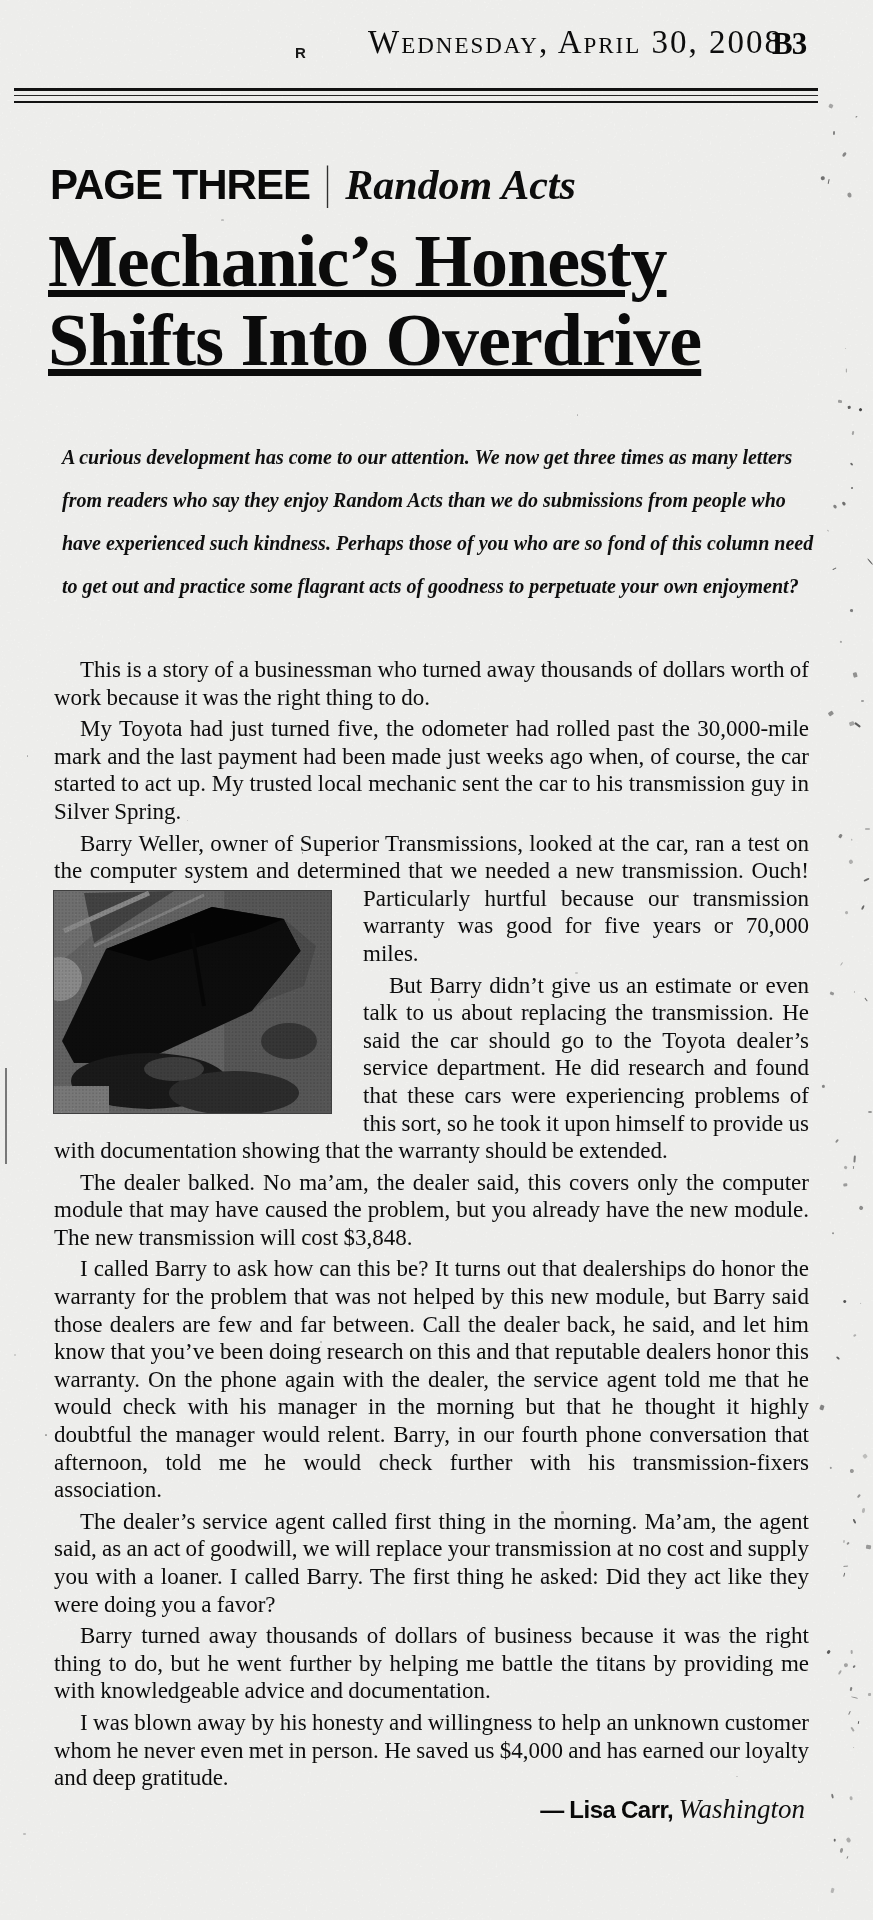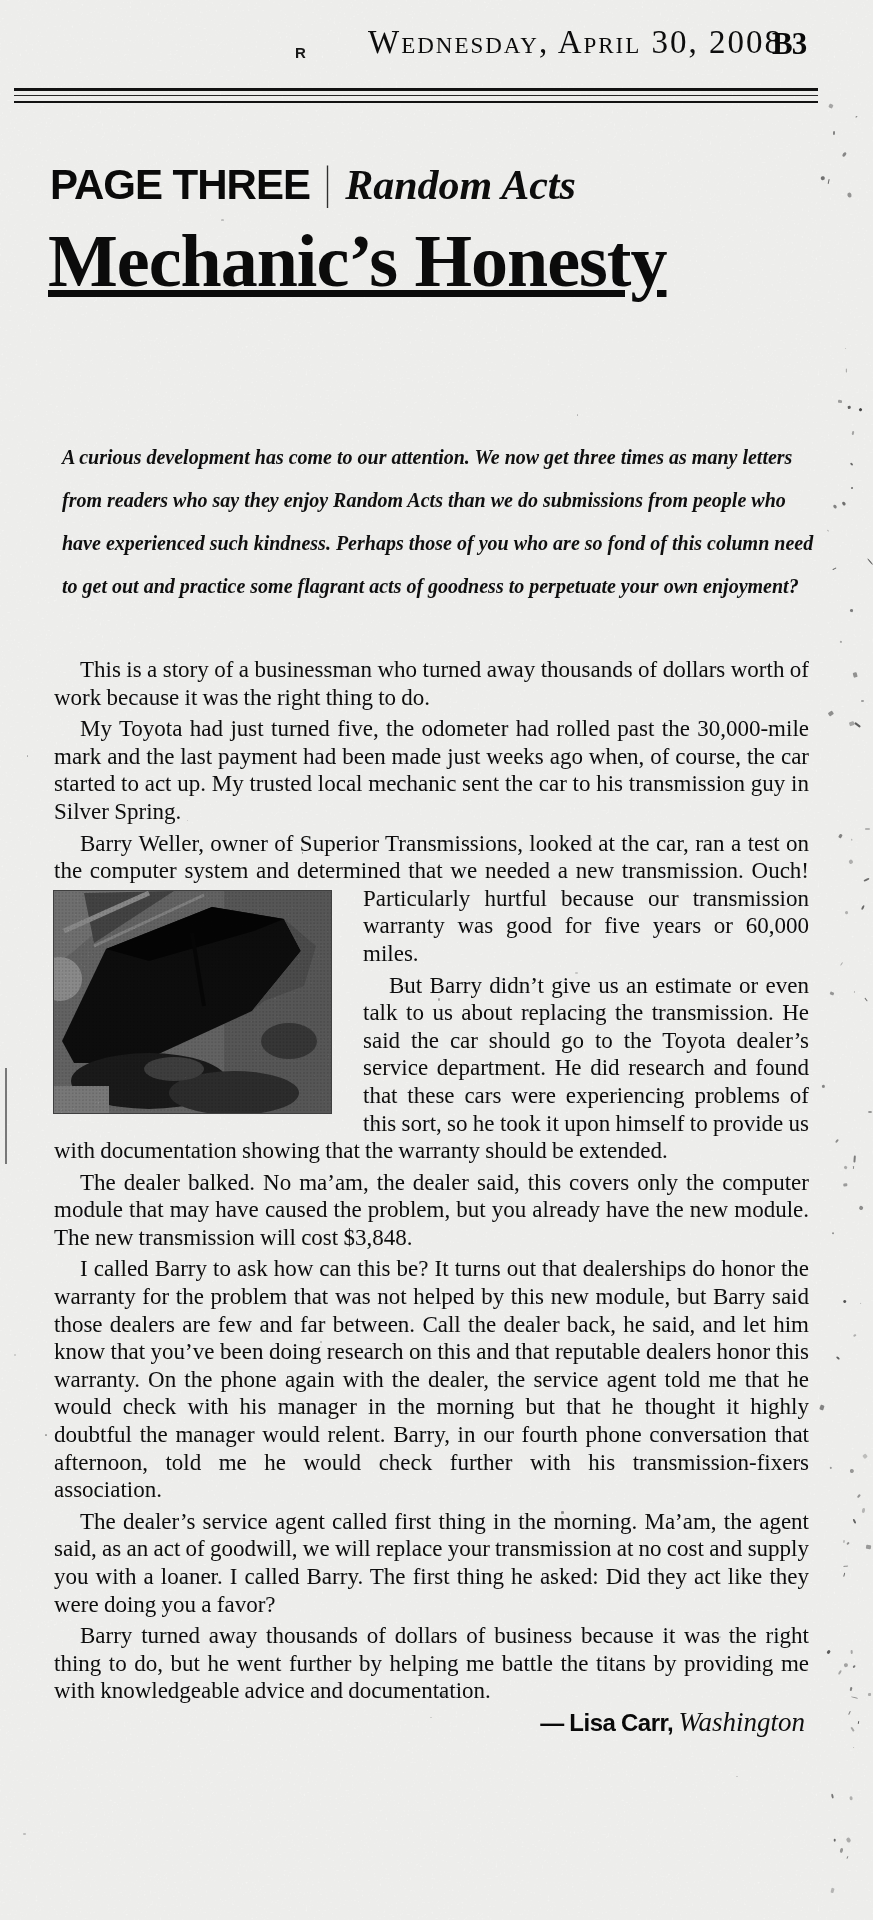--- a/index.html
+++ b/index.html
@@ -104,20 +104,21 @@
   </div>
 
   <div class="kicker">
     <span class="kicker-section">PAGE THREE</span>
     <span class="kicker-divider">|</span>
     <span class="kicker-column">Random Acts</span>
   </div>
 
   <h1 class="headline">
     <span>Mechanic’s Honesty</span>
+    <span>Shifts Into Overdrive</span>
   </h1>
 
   <p class="intro">A curious development has come to our attention. We now get three times as many letters from readers who say they enjoy Random Acts than we do submissions from people who have experienced such kindness. Perhaps those of you who are so fond of this column need to get out and practice some flagrant acts of goodness to perpetuate your own enjoyment?</p>
 
   <div class="article">
     <p>This is a story of a businessman who turned away thousands of dollars worth of work because it was the right thing to do.</p>
     <p>My Toyota had just turned five, the odometer had rolled past the 30,000-mile mark and the last payment had been made just weeks ago when, of course, the car started to act up. My trusted local mechanic sent the car to his transmission guy in Silver Spring.</p>
 
     <p>
       <span>Barry Weller, owner of Superior Transmissions, looked at the car, ran a test on the computer system and determined that we needed a</span>
@@ -145,28 +146,29 @@
           <path d="M230,28 L262,55 L250,95 L210,110 L198,120 L247,60 Z" fill="#7c7c7c"></path>
           <ellipse cx="95" cy="190" rx="78" ry="28" fill="#2c2c2c"></ellipse>
           <ellipse cx="180" cy="202" rx="65" ry="22" fill="#4a4a4a"></ellipse>
           <ellipse cx="120" cy="178" rx="30" ry="12" fill="#666"></ellipse>
           <rect x="0" y="195" width="55" height="27" fill="#c7c7c7"></rect>
           <ellipse cx="235" cy="150" rx="28" ry="18" fill="#5a5a5a"></ellipse>
           <rect x="0" y="0" width="277" height="222" fill="url(#halftone)" opacity="0.16"></rect>
           <rect x="0" y="0" width="277" height="222" filter="url(#pgrain)" opacity="0.35"></rect>
         </svg>
       </span>
-      <span>new transmission. Ouch! Particularly hurtful because our transmission warranty was good for five years or 60,000 miles.</span>
+      <span>new transmission. Ouch! Particularly hurtful because our transmission warranty was good for five years or 70,000 miles.</span>
     </p>
 
     <p>But Barry didn’t give us an estimate or even talk to us about replacing the transmission. He said the car should go to the Toyota dealer’s service department. He did research and found that these cars were experiencing problems of this sort, so he took it upon himself to provide us with documentation showing that the warranty should be extended.</p>
     <p>The dealer balked. No ma’am, the dealer said, this covers only the computer module that may have caused the problem, but you already have the new module. The new transmission will cost $3,848.</p>
     <p>I called Barry to ask how can this be? It turns out that dealerships do honor the warranty for the problem that was not helped by this new module, but Barry said those dealers are few and far between. Call the dealer back, he said, and let him know that you’ve been doing research on this and that reputable dealers honor this warranty. On the phone again with the dealer, the service agent told me that he would check with his manager in the morning but that he thought it highly doubtful the manager would relent. Barry, in our fourth phone conversation that afternoon, told me he would check further with his transmission-fixers association.</p>
     <p>The dealer’s service agent called first thing in the morning. Ma’am, the agent said, as an act of goodwill, we will replace your transmission at no cost and supply you with a loaner. I called Barry. The first thing he asked: Did they act like they were doing you a favor?</p>
     <p>Barry turned away thousands of dollars of business because it was the right thing to do, but he went further by helping me battle the titans by providing me with knowledgeable advice and documentation.</p>
+    <p>I was blown away by his honesty and willingness to help an unknown customer whom he never even met in person. He saved us $4,000 and has earned our loyalty and deep gratitude.</p>
 
     <p class="byline">
       <span class="byline-name">— Lisa Carr,</span>
       <span class="byline-loc">Washington</span>
     </p>
   </div>
 
   <div class="edge-line"></div>
   <div class="noise-layer">
       <div class="speck" style="left: 848.853px; top: 860.028px; width: 4.40986px; height: 3.67894px; opacity: 0.446148; transform: rotate(47.3933deg); background: rgb(102, 102, 102); border-radius: 50%;"></div>

